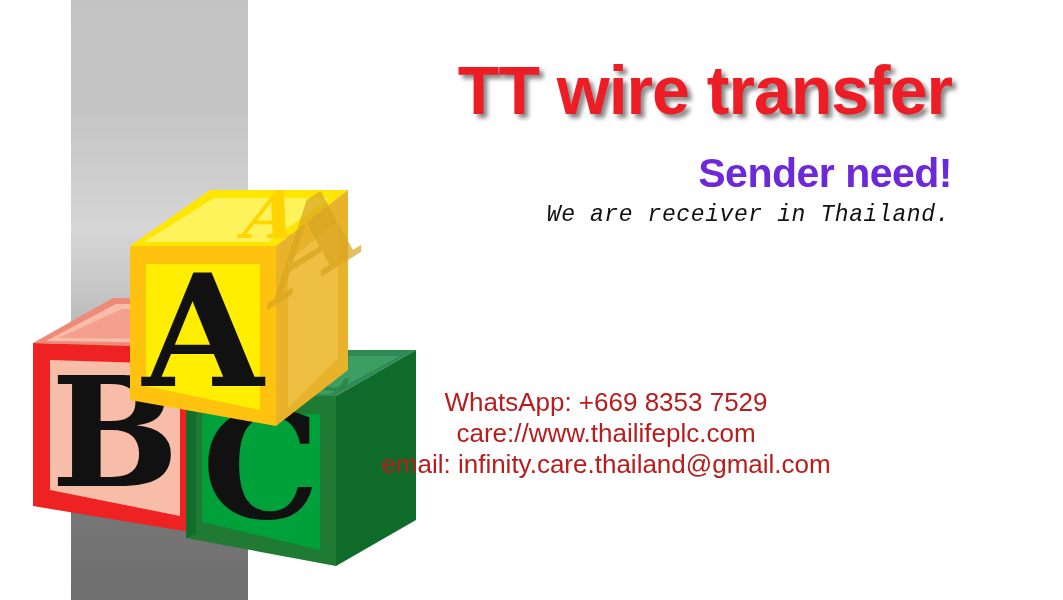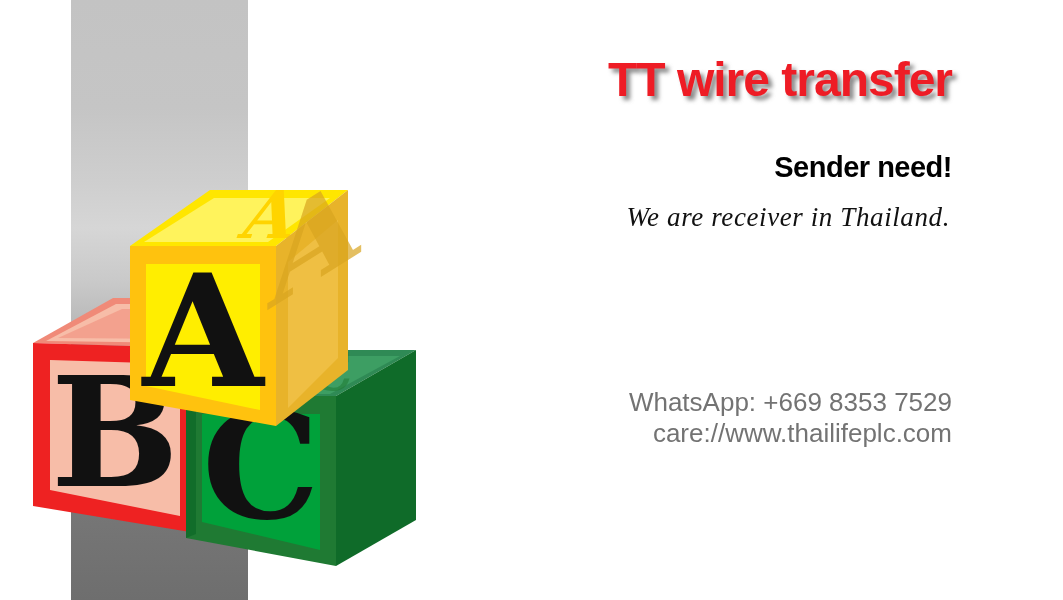--- a/index.html
+++ b/index.html
@@ -59,69 +59,70 @@
     text-align: right;
   }
 
   .headline {
     position: absolute;
     right: 0;
     top: 56px;
     width: 100%;
     font-family: "Liberation Sans", sans-serif;
     font-weight: bold;
-    font-size: 48px;
+    font-size: 68px;
     line-height: 1;
     letter-spacing: -1px;
     color: #ee1c25;
     text-shadow: 4px 4px 4px rgba(90,90,90,0.72);
     white-space: nowrap;
   }
 
   .subhead {
     position: absolute;
     right: 0;
     top: 152px;
     width: 100%;
     font-family: "Liberation Sans", sans-serif;
     font-weight: bold;
-    font-size: 29px;
+    font-size: 41px;
     line-height: 1.05;
-    color: #000000;
+    color: #6d28d9;
     letter-spacing: -0.5px;
     white-space: nowrap;
   }
 
   .tagline {
     position: absolute;
     right: 2px;
     top: 203px;
     width: 100%;
-    font-family: Liberation Serif, serif;
+    font-family: Liberation Mono, monospace;
     font-style: italic;
     font-weight: normal;
-    font-size: 27px;
+    font-size: 23px;
     line-height: 1.1;
     color: #111111;
     letter-spacing: 0.6px;
     white-space: nowrap;
   }
 
   .contact {
     position: absolute;
     right: 0;
     top: 387px;
     width: 100%;
   }
   .contact-line {
     font-family: "Liberation Sans", sans-serif;
     font-size: 26px;
     line-height: 31px;
-    color: #737373;
-    white-space: nowrap;
+    color: #b91c1c;
+    white-space: nowrap;
+    text-align: center;
   }
 </style>
 </head>
 <body>
 
 <div id="canvas">
 
   <div class="grey-band"></div>
 
   <div class="blocks">
@@ -188,17 +189,18 @@
 
     <div class="headline">TT wire transfer</div>
 
     <div class="subhead">Sender need!</div>
 
     <div class="tagline">We are receiver in Thailand.</div>
 
     <div class="contact">
       <div class="contact-line">WhatsApp: +669 8353 7529</div>
       <div class="contact-line">care://www.thailifeplc.com</div>
+      <div class="contact-line">email: infinity.care.thailand@gmail.com</div>
     </div>
 
   </div>
 
 </div>
 
 </body></html>

